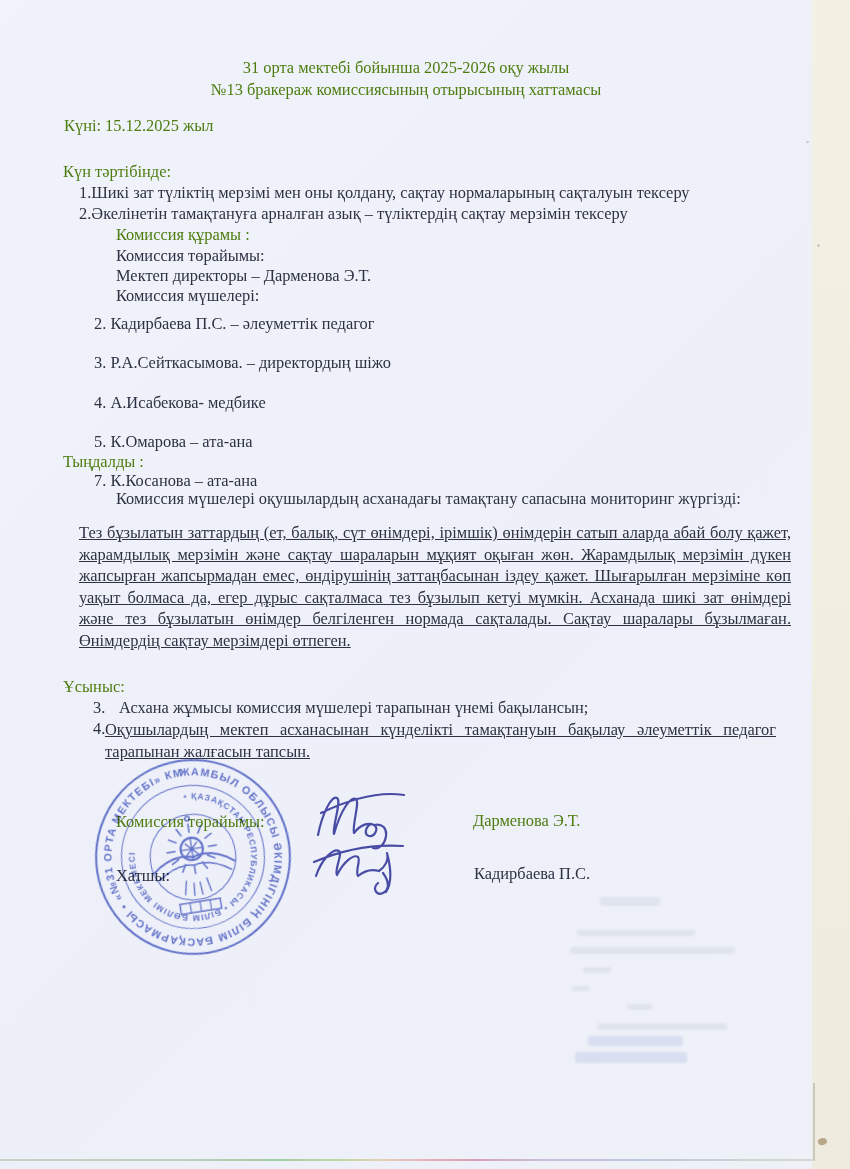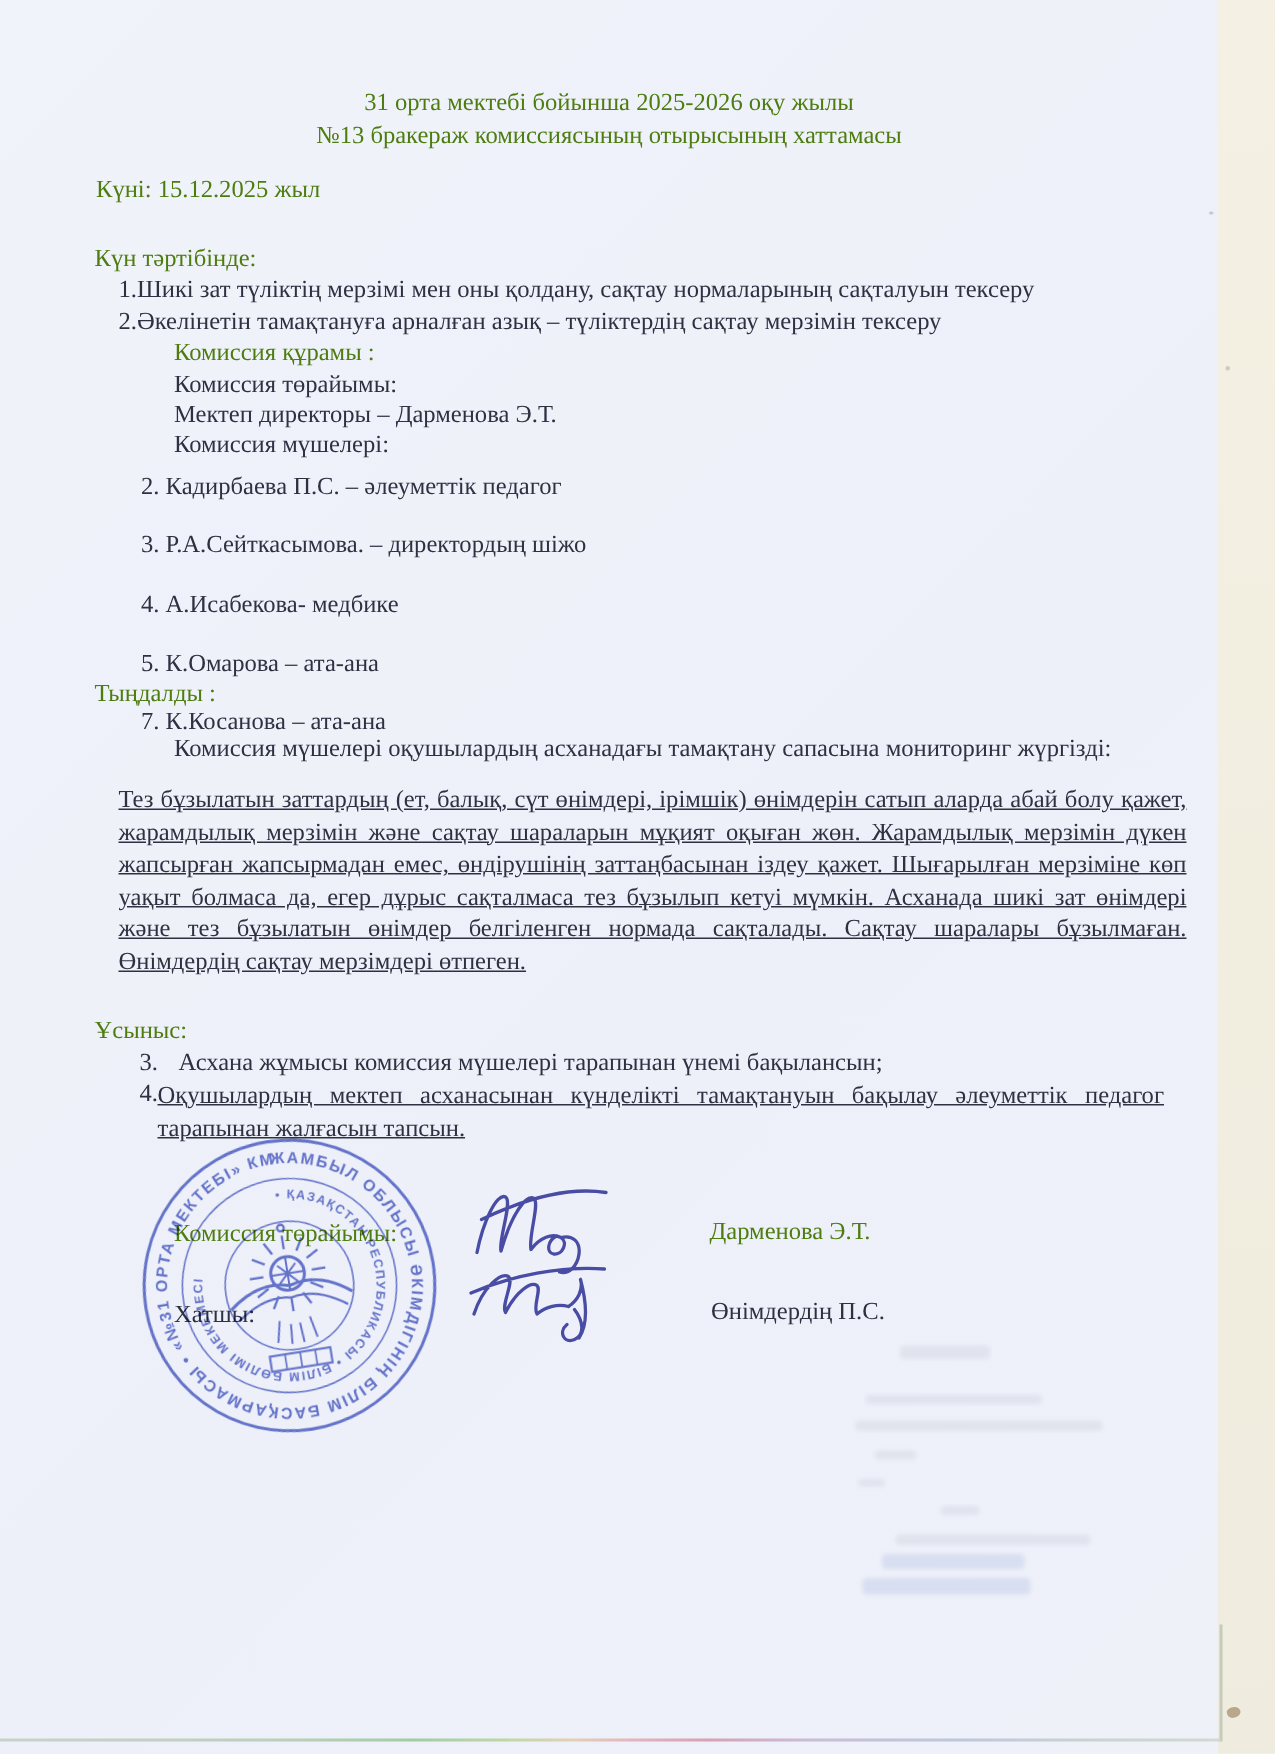--- a/index.html
+++ b/index.html
@@ -70,21 +70,21 @@
 
 <div class="t b" style="left:63px;top:659px;margin-top:18px;">Ұсыныс:</div>
 <div class="num" style="left:93px;top:698px;">3.</div>
 <div class="t" style="left:119px;top:698px;">Асхана жұмысы комиссия мүшелері тарапынан үнемі бақылансын;</div>
 <div class="num" style="left:93px;top:719px;">4.</div>
 <div class="t just" style="left:105px;top:719px;width:671px;">Оқушылардың мектеп асханасынан күнделікті тамақтануын бақылау әлеуметтік педагог тарапынан жалғасын тапсын.</div>
 
 <div class="t b" style="left:116px;top:812px;">Комиссия төрайымы:</div>
 <div class="t b" style="left:473px;top:811px;">Дарменова Э.Т.</div>
 <div class="t" style="left:116px;top:866px;">Хатшы:</div>
-<div class="t" style="left:474px;top:864px;">Өнімдердің П.С.</div>
+<div class="t" style="left:474px;top:864px;">Кадирбаева П.С.</div>
 
 <div class="sig-wrap">
   <svg width="125" height="125" viewBox="0 0 125 125">
     <g fill="none" stroke="#3c3f9e" stroke-width="2.2" stroke-linecap="round" stroke-linejoin="round">
       <path d="M12,55 C16,35 25,15 31,18 C36,21 26,47 28,54 C35,29 45,16 50,19 C54,22 46,45 48,53 C54,45 62,42 68,45 C73,48 69,57 63,56 C58,55 59,47 65,44 M15,33 C42,20 72,11 98,15 M68,45 C76,43 81,48 80,56 C79,64 73,70 67,68"></path>
       <path d="M10,96 C16,78 28,68 33,71 C37,74 28,90 31,95 C38,81 48,74 52,77 C55,80 49,91 52,96 C58,91 66,89 73,91 M8,82 C36,70 68,64 97,66 M73,91 C79,87 83,80 81,73 M77,93 C83,101 84,110 77,113 C70,116 66,108 72,103 M81,73 C85,88 86,103 80,112"></path>
     </g>
   </svg>
 </div>
 

